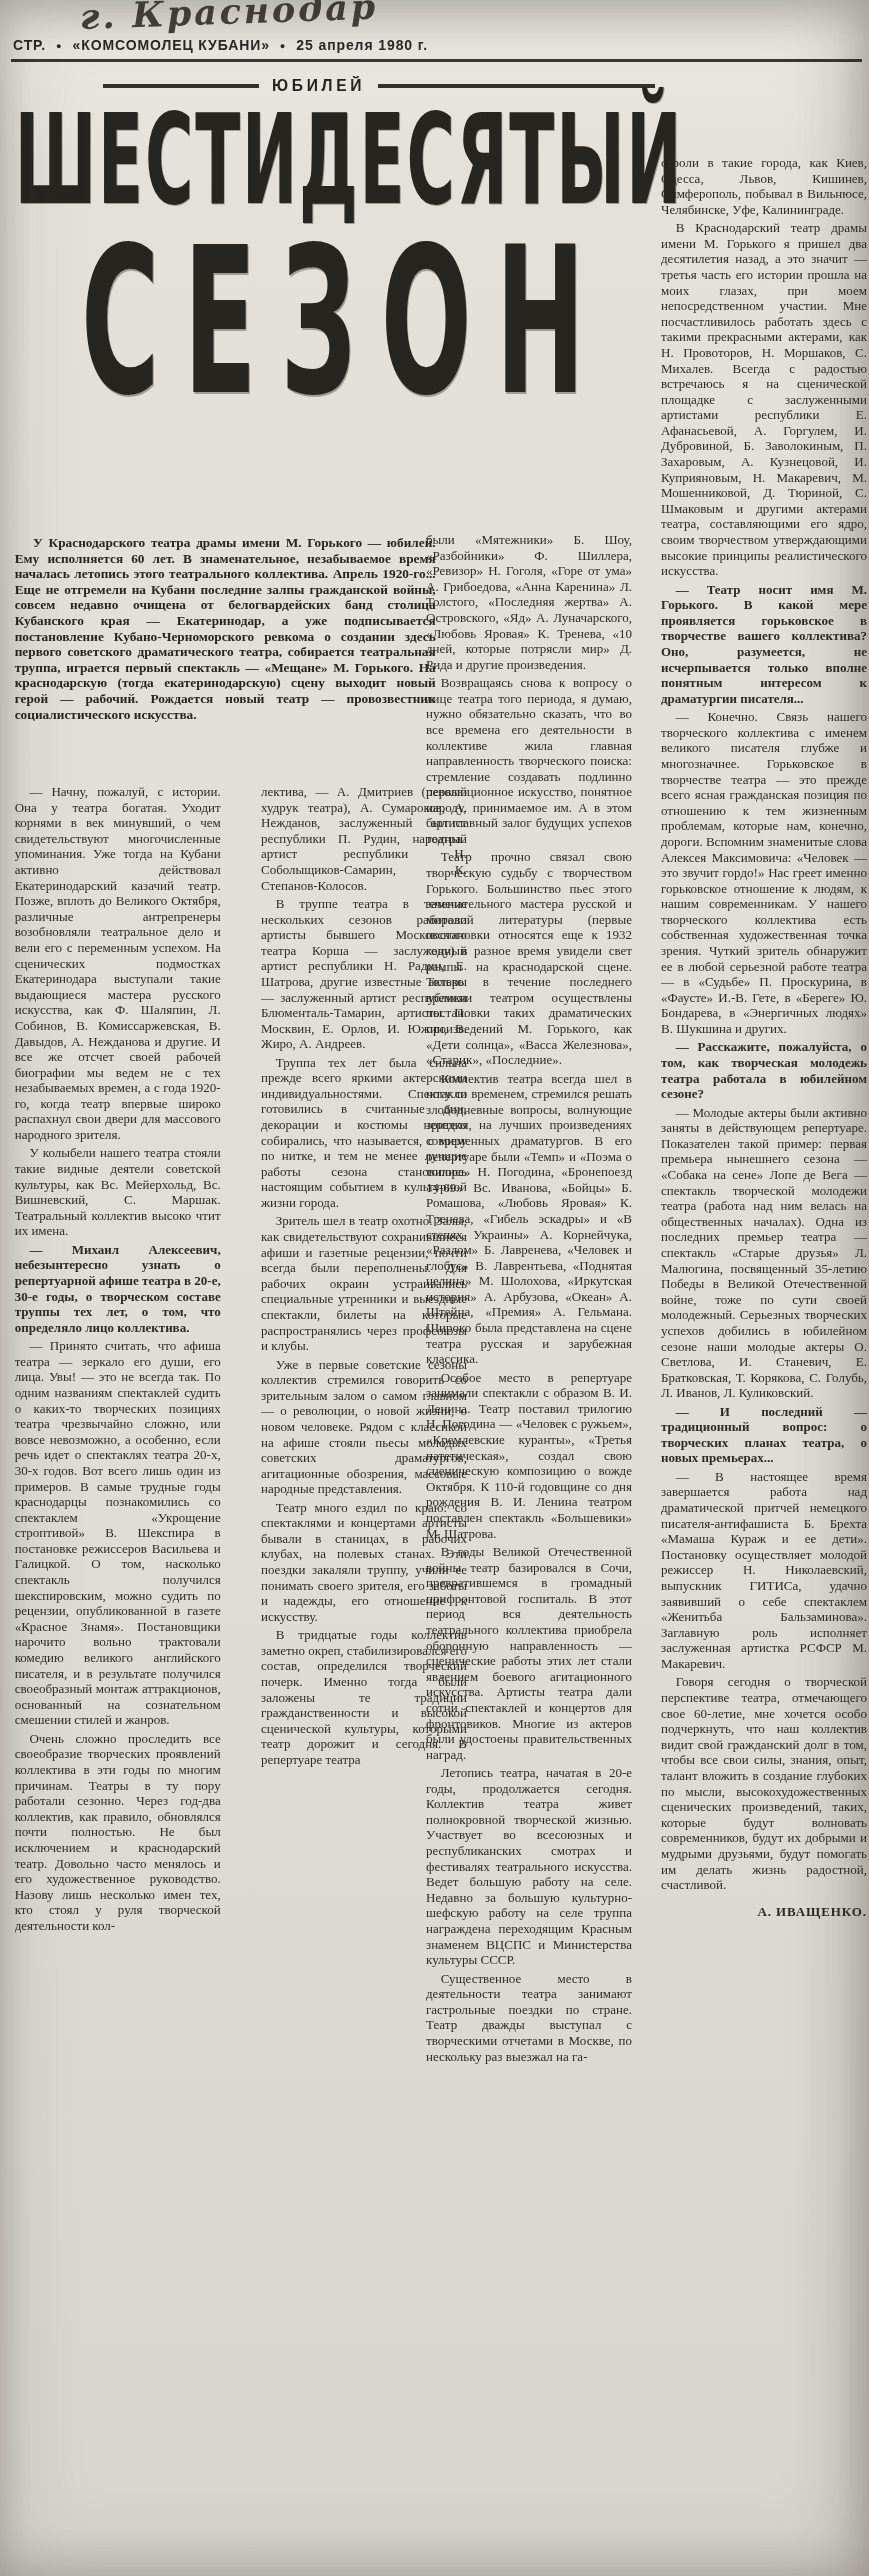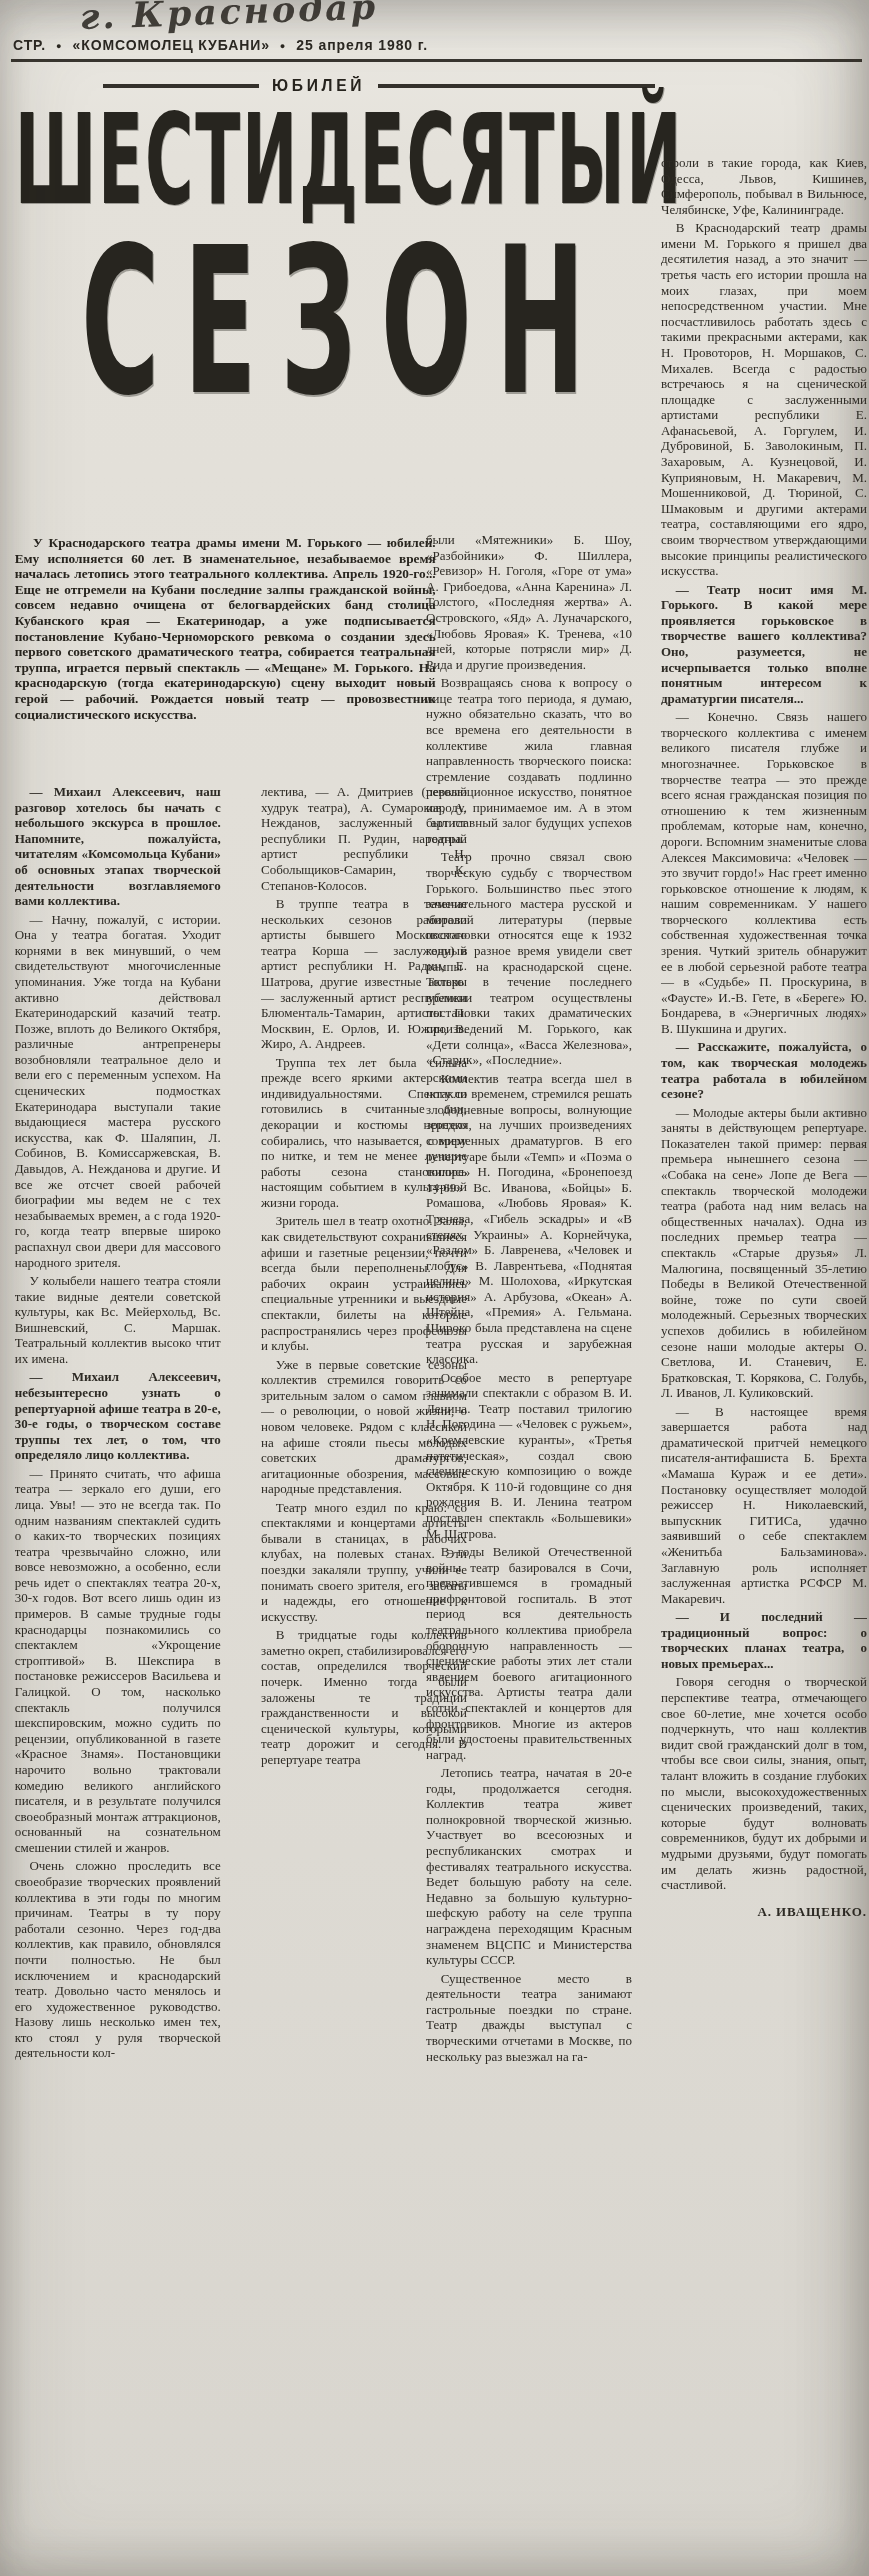--- a/index.html
+++ b/index.html
@@ -100,21 +100,20 @@
   </div>
 
   <h1 class="headline1">ШЕСТИДЕСЯТЫЙ</h1>
   <h1 class="headline2">СЕЗОН</h1>
 
   <div class="lede">
     <p>У Краснодарского театра драмы имени М. Горького — юбилей. Ему исполняется 60 лет. В знаменательное, незабываемое время началась летопись этого театрального коллектива. Апрель 1920-го... Еще не отгремели на Кубани последние залпы гражданской войны, совсем недавно очищена от белогвардейских банд столица Кубанского края — Екатеринодар, а уже подписывается постановление Кубано-Черноморского ревкома о создании здесь первого советского драматического театра, собирается театральная труппа, играется первый спектакль — «Мещане» М. Горького. На краснодарскую (тогда екатеринодарскую) сцену выходит новый герой — рабочий. Рождается новый театр — провозвестник социалистического искусства.</p>
   </div>
 
   <div class="col col1">
-      <p class="para q">— Михаил Алексеевич, наш разговор хотелось бы начать с небольшого экскурса в прошлое. Напомните, пожалуйста, читателям «Комсомольца Кубани» об основных этапах творческой деятельности возглавляемого вами коллектива.</p>
       <p class="para">— Начну, пожалуй, с истории. Она у театра богатая. Уходит корнями в век минувший, о чем свидетельствуют многочисленные упоминания. Уже тогда на Кубани активно действовал Екатеринодарский казачий театр. Позже, вплоть до Великого Октября, различные антрепренеры возобновляли театральное дело и вели его с переменным успехом. На сценических подмостках Екатеринодара выступали такие выдающиеся мастера русского искусства, как Ф. Шаляпин, Л. Собинов, В. Комиссаржевская, В. Давыдов, А. Нежданова и другие. И все же отсчет своей рабочей биографии мы ведем не с тех незабываемых времен, а с года 1920-го, когда театр впервые широко распахнул свои двери для массового народного зрителя.</p>
       <p class="para">У колыбели нашего театра стояли такие видные деятели советской культуры, как Вс. Мейерхольд, Вс. Вишневский, С. Маршак. Театральный коллектив высоко чтит их имена.</p>
       <p class="para q">— Михаил Алексеевич, небезынтересно узнать о репертуарной афише театра в 20-е, 30-е годы, о творческом составе труппы тех лет, о том, что определяло лицо коллектива.</p>
       <p class="para">— Принято считать, что афиша театра — зеркало его души, его лица. Увы! — это не всегда так. По одним названиям спектаклей судить о каких-то творческих позициях театра чрезвычайно сложно, или вовсе невозможно, а особенно, если речь идет о спектаклях театра 20-х, 30-х годов. Вот всего лишь один из примеров. В самые трудные годы краснодарцы познакомились со спектаклем «Укрощение строптивой» В. Шекспира в постановке режиссеров Васильева и Галицкой. О том, насколько спектакль получился шекспировским, можно судить по рецензии, опубликованной в газете «Красное Знамя». Постановщики нарочито вольно трактовали комедию великого английского писателя, и в результате получился своеобразный монтаж аттракционов, основанный на сознательном смешении стилей и жанров.</p>
       <p class="para">Очень сложно проследить все своеобразие творческих проявлений коллектива в эти годы по многим причинам. Театры в ту пору работали сезонно. Через год-два коллектив, как правило, обновлялся почти полностью. Не был исключением и краснодарский театр. Довольно часто менялось и его художественное руководство. Назову лишь несколько имен тех, кто стоял у руля творческой деятельности кол-</p>
     </div>
   <div class="col col2">
       <p class="para cont">лектива, — А. Дмитриев (первый худрук театра), А. Сумароков, А. Нежданов, заслуженный артист республики П. Рудин, народный артист республики Н. Соболыщиков-Самарин, К. Степанов-Колосов.</p>
       <p class="para">В труппе театра в течение нескольких сезонов работали артисты бывшего Московского театра Корша — заслуженный артист республики Н. Радин, Е. Шатрова, другие известные актеры — заслуженный артист республики Блюменталь-Тамарин, артисты П. Москвин, Е. Орлов, И. Южин, В. Жиро, А. Андреев.</p>
       <p class="para">Труппа тех лет была сильна прежде всего яркими актерскими индивидуальностями. Спектакли готовились в считанные дни, декорации и костюмы нередко собирались, что называется, с миру по нитке, и тем не менее лучшие работы сезона становились настоящим событием в культурной жизни города.</p>
@@ -133,20 +132,20 @@
       <p class="para">Летопись театра, начатая в 20-е годы, продолжается сегодня. Коллектив театра живет полнокровной творческой жизнью. Участвует во всесоюзных и республиканских смотрах и фестивалях театрального искусства. Ведет большую работу на селе. Недавно за большую культурно-шефскую работу на селе труппа награждена переходящим Красным знаменем ВЦСПС и Министерства культуры СССР.</p>
       <p class="para">Существенное место в деятельности театра занимают гастрольные поездки по стране. Театр дважды выступал с творческими отчетами в Москве, по нескольку раз выезжал на га-</p>
     </div>
   <div class="col col4">
       <p class="para cont">строли в такие города, как Киев, Одесса, Львов, Кишинев, Симферополь, побывал в Вильнюсе, Челябинске, Уфе, Калининграде.</p>
       <p class="para">В Краснодарский театр драмы имени М. Горького я пришел два десятилетия назад, а это значит — третья часть его истории прошла на моих глазах, при моем непосредственном участии. Мне посчастливилось работать здесь с такими прекрасными актерами, как Н. Провоторов, Н. Моршаков, С. Михалев. Всегда с радостью встречаюсь я на сценической площадке с заслуженными артистами республики Е. Афанасьевой, А. Горгулем, И. Дубровиной, Б. Заволокиным, П. Захаровым, А. Кузнецовой, И. Куприяновым, Н. Макаревич, М. Мошенниковой, Д. Тюриной, С. Шмаковым и другими актерами театра, составляющими его ядро, своим творчеством утверждающими высокие принципы реалистического искусства.</p>
       <p class="para q">— Театр носит имя М. Горького. В какой мере проявляется горьковское в творчестве вашего коллектива? Оно, разумеется, не исчерпывается только вполне понятным интересом к драматургии писателя...</p>
       <p class="para">— Конечно. Связь нашего творческого коллектива с именем великого писателя глубже и многозначнее. Горьковское в творчестве театра — это прежде всего ясная гражданская позиция по отношению к тем жизненным проблемам, которые нам, конечно, дороги. Вспомним знаменитые слова Алексея Максимовича: «Человек — это звучит гордо!» Нас греет именно горьковское отношение к людям, к нашим современникам. У нашего творческого коллектива есть собственная художественная точка зрения. Чуткий зритель обнаружит ее в любой серьезной работе театра — в «Судьбе» П. Проскурина, в «Фаусте» И.-В. Гете, в «Береге» Ю. Бондарева, в «Энергичных людях» В. Шукшина и других.</p>
       <p class="para q">— Расскажите, пожалуйста, о том, как творческая молодежь театра работала в юбилейном сезоне?</p>
       <p class="para">— Молодые актеры были активно заняты в действующем репертуаре. Показателен такой пример: первая премьера нынешнего сезона — «Собака на сене» Лопе де Вега — спектакль творческой молодежи театра (работа над ним велась на общественных началах). Одна из последних премьер театра — спектакль «Старые друзья» Л. Малюгина, посвященный 35-летию Победы в Великой Отечественной войне, тоже по сути своей молодежный. Серьезных творческих успехов добились в юбилейном сезоне наши молодые актеры О. Светлова, И. Станевич, Е. Братковская, Т. Корякова, С. Голубь, Л. Иванов, Л. Куликовский.</p>
+      <p class="para q">— И последний — традиционный вопрос: о творческих планах театра, о новых премьерах...</p>
       <p class="para">— В настоящее время завершается работа над драматической притчей немецкого писателя-антифашиста Б. Брехта «Мамаша Кураж и ее дети». Постановку осуществляет молодой режиссер Н. Николаевский, выпускник ГИТИСа, удачно заявивший о себе спектаклем «Женитьба Бальзаминова». Заглавную роль исполняет заслуженная артистка РСФСР М. Макаревич.</p>
-      <p class="para q">— И последний — традиционный вопрос: о творческих планах театра, о новых премьерах...</p>
       <p class="para">Говоря сегодня о творческой перспективе театра, отмечающего свое 60-летие, мне хочется особо подчеркнуть, что наш коллектив видит свой гражданский долг в том, чтобы все свои силы, знания, опыт, талант вложить в создание глубоких по мысли, высокохудожественных сценических произведений, таких, которые будут волновать современников, будут их добрыми и мудрыми друзьями, будут помогать им делать жизнь радостной, счастливой.</p>
       <p class="para sig">А. ИВАЩЕНКО.</p>
     </div>
 
 </div>
 
 
 </body></html>

